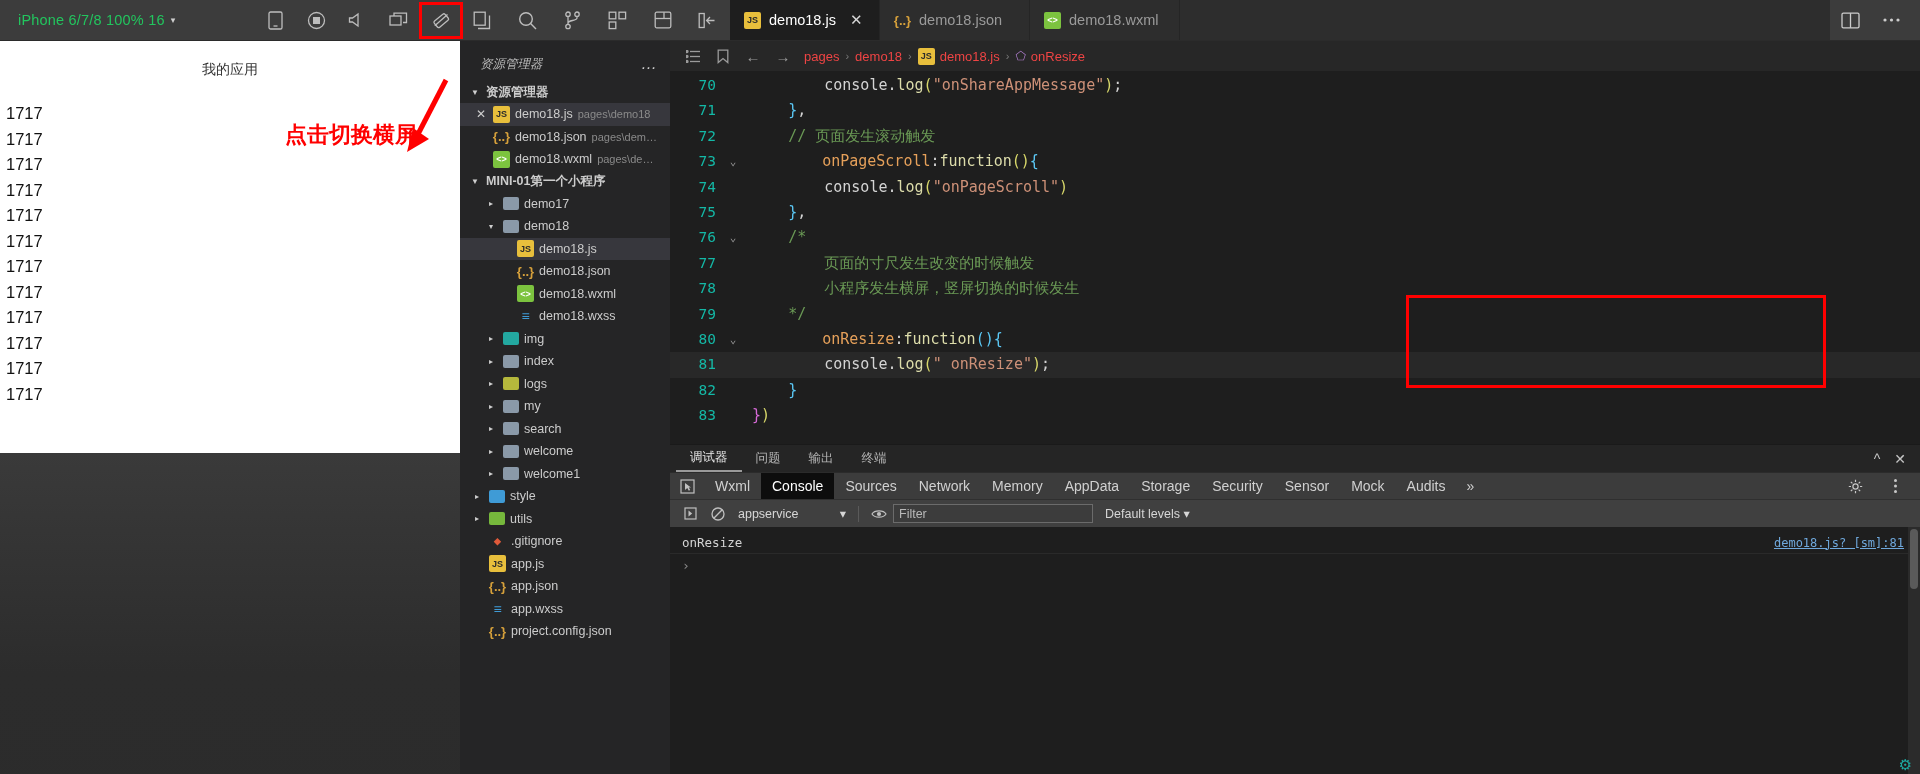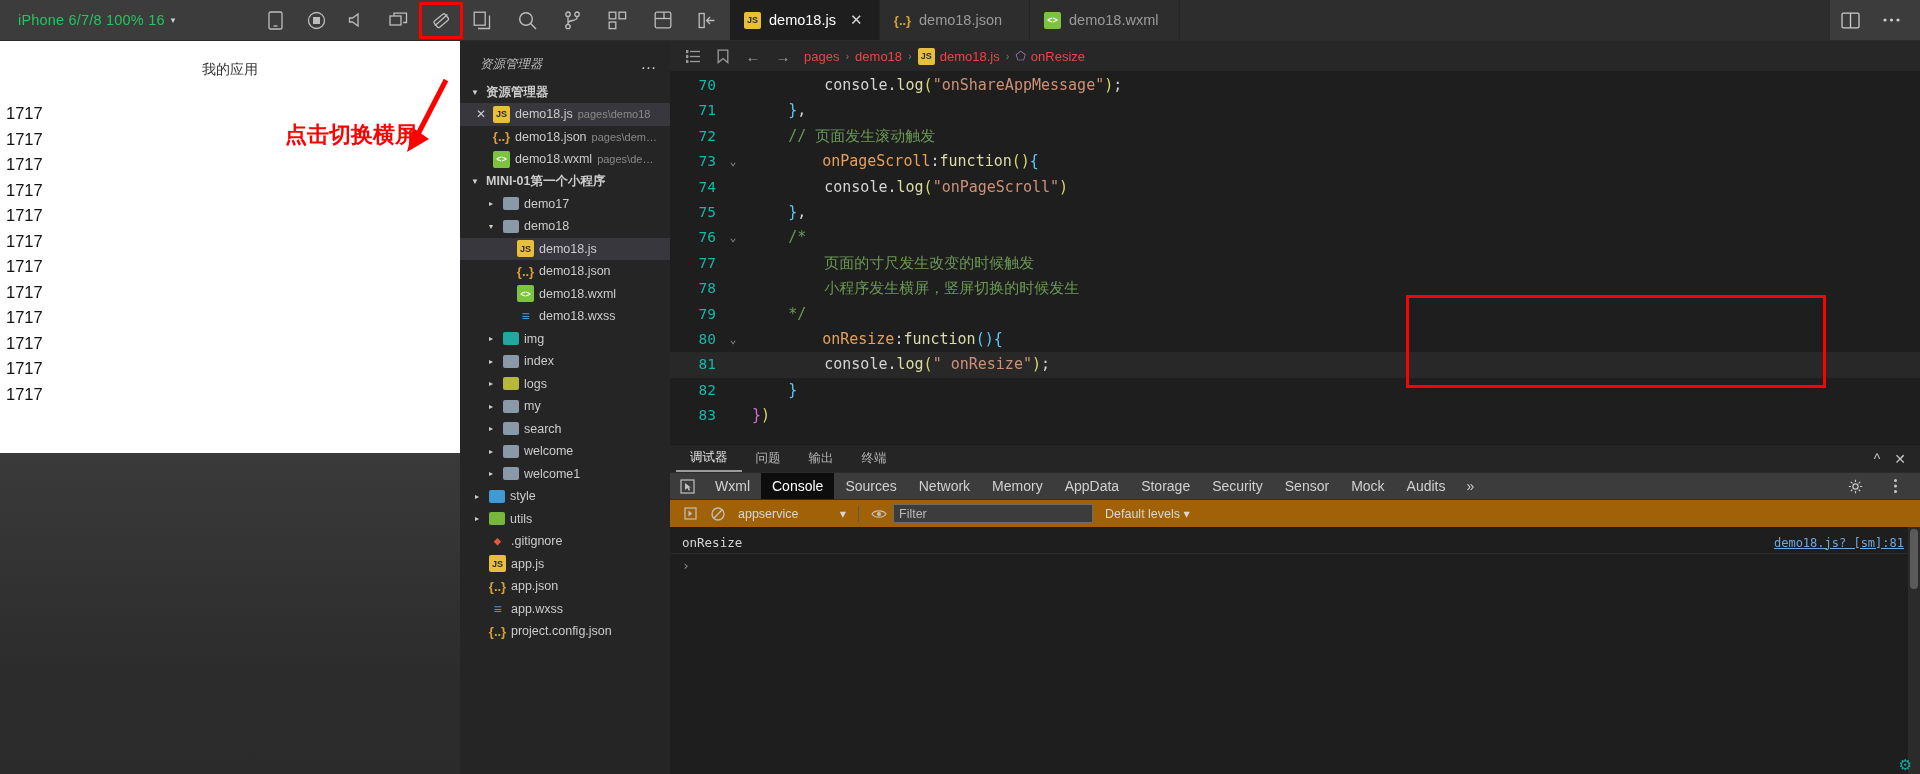--- a/index.html
+++ b/index.html
@@ -131,21 +131,21 @@
   .dbg-head-right { margin-left: auto; display: flex; align-items: center; gap: 14px; padding-right: 14px;
                     color: #c5c5c5; font-size: 14px; }
 
   .dt-bar { height: 27px; background: #3c3c3c; display: flex; align-items: center; border-top: 1px solid #2b2b2b;}
   .dt-ico { width: 34px; height: 27px; display:flex; align-items:center; justify-content:center; color:#c0c0c0; }
   .dt { padding: 0 11px; height: 27px; display: flex; align-items: center; color: #d0d0d0; font-size: 14px; }
   .dt.active { background: #0d0d0d; color: #ffffff; }
   .dt-more { color: #d0d0d0; font-size: 14px; padding: 0 10px; }
   .dt-right { margin-left: auto; display:flex; align-items:center; gap: 6px; padding-right: 8px; color:#c8c8c8; }
 
-  .dc-bar { height: 28px; background: #a16207; display: flex; align-items: center; gap: 0;
+  .dc-bar { height: 28px; background: #404040; display: flex; align-items: center; gap: 0;
             border-top: 1px solid #2f2f2f; padding-left: 6px; }
   .dc-ico { width: 28px; height: 28px; display:flex; align-items:center; justify-content:center; color:#c0c0c0; font-size: 13px;}
   .dc-select { display:flex; align-items:center; justify-content: space-between; width: 120px;
                color:#d6d6d6; font-size:12.5px; padding: 0 6px; }
   .dc-filter {
     width: 200px; height: 19px; background: #3c3c3c; border: 1px solid #6b6b6b;
     color: #b9b9b9; font-size: 12.5px; padding: 0 5px; display:flex; align-items:center;
   }
   .dc-levels { color:#d6d6d6; font-size: 12.5px; margin-left: 12px; }
   .divider-v { width:1px; height:16px; background:#5a5a5a; margin: 0 6px; }

